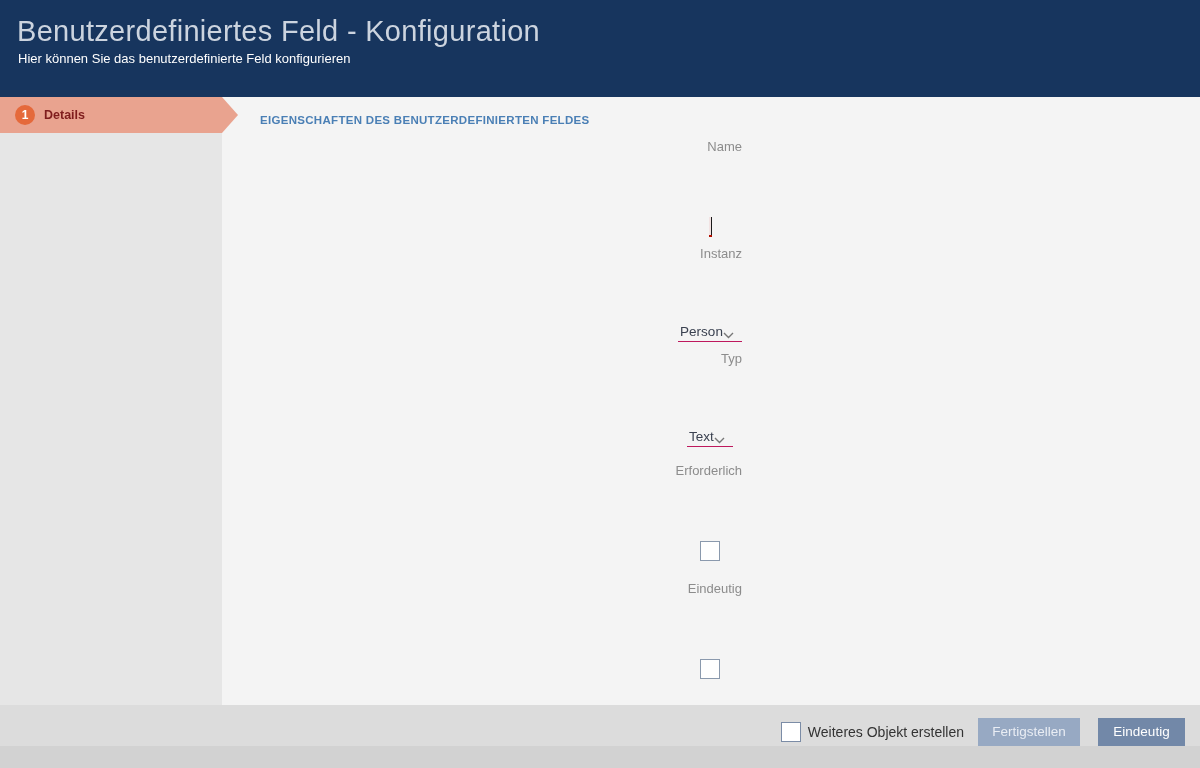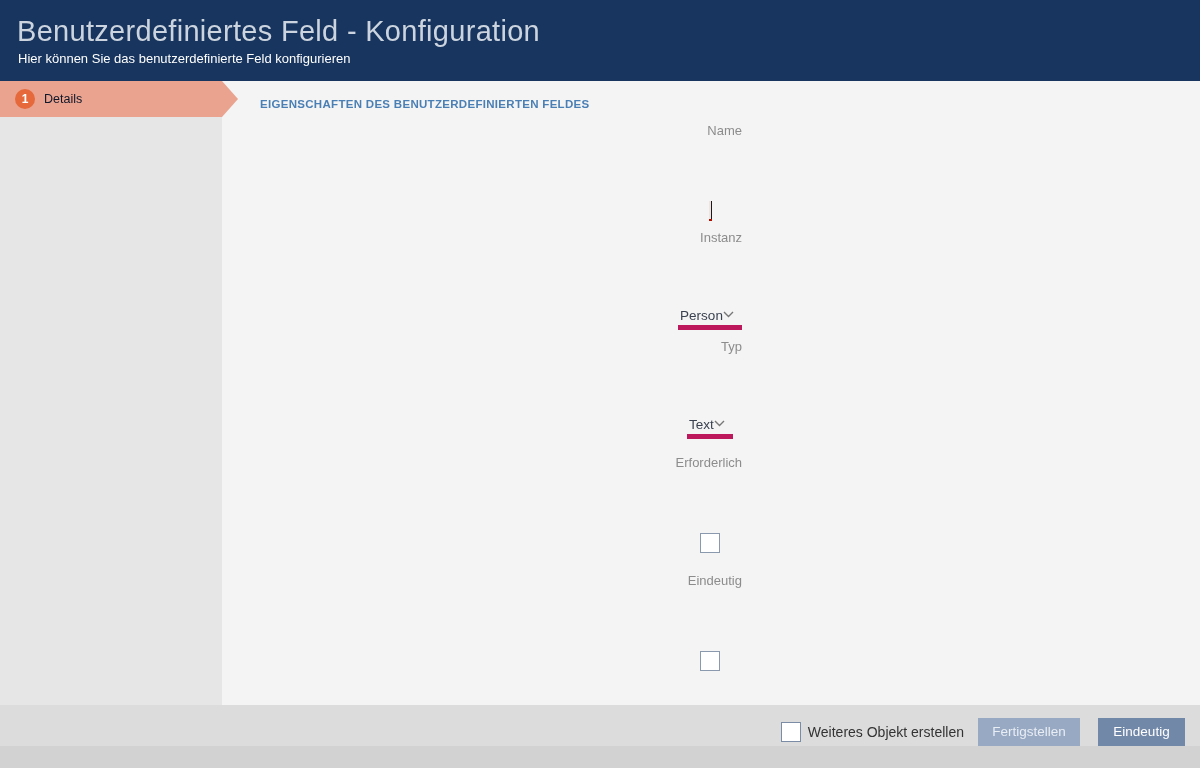--- a/index.html
+++ b/index.html
@@ -11,21 +11,21 @@
   .window {
     position: relative;
     width: 1200px;
     height: 768px;
     overflow: hidden;
     background: #f4f4f4;
   }
 
   
   .titlebar {
-    height: 81px;
+    height: 97px;
     background: #17355e;
     padding: 13px 20px 0 17px;
   }
   .titlebar h1 {
     margin: 0;
     font-size: 29px;
     font-weight: 300;
     letter-spacing: 0.3px;
     color: #ccd4df;
     line-height: 36px;
@@ -71,22 +71,22 @@
     font-size: 12px;
     font-weight: 700;
     display: flex;
     align-items: center;
     justify-content: center;
     flex: 0 0 20px;
   }
   .step-label {
     margin-left: 9px;
     font-size: 12.5px;
-    font-weight: 400;
-    color: #0f172a;
+    font-weight: 700;
+    color: #7f1d1d;
   }
 
   .content {
     flex: 1;
     padding: 17px 40px 0 38px;
   }
   .section-heading {
     margin: 0;
     font-size: 11.5px;
     font-weight: 700;
@@ -117,23 +117,23 @@
     border-bottom: 2px solid #b30f00;
     display: flex;
     align-items: center;
     padding-left: 2px;
     cursor: text;
   }
   .caret { width: 1px; height: 18px; background: #1a1a1a; }
 
   .select {
     height: 26px;
-    border-bottom: 5px solid #be185d;
-    display: flex;
-    align-items: flex-start;
+    border-bottom: 1px solid #be185d;
+    display: flex;
+    align-items: flex-end;
     justify-content: space-between;
     padding: 0 8px 2px 2px;
     cursor: default;
   }
   .select .val { font-size: 13.5px; color: #3a4150; }
   .chevron { flex: 0 0 auto; margin-top: 3px; }
 
   .checkbox-row { margin-top: 16px; margin-bottom: 20px; }
   .checkbox-row + .checkbox-row { }
   .checkbox {

